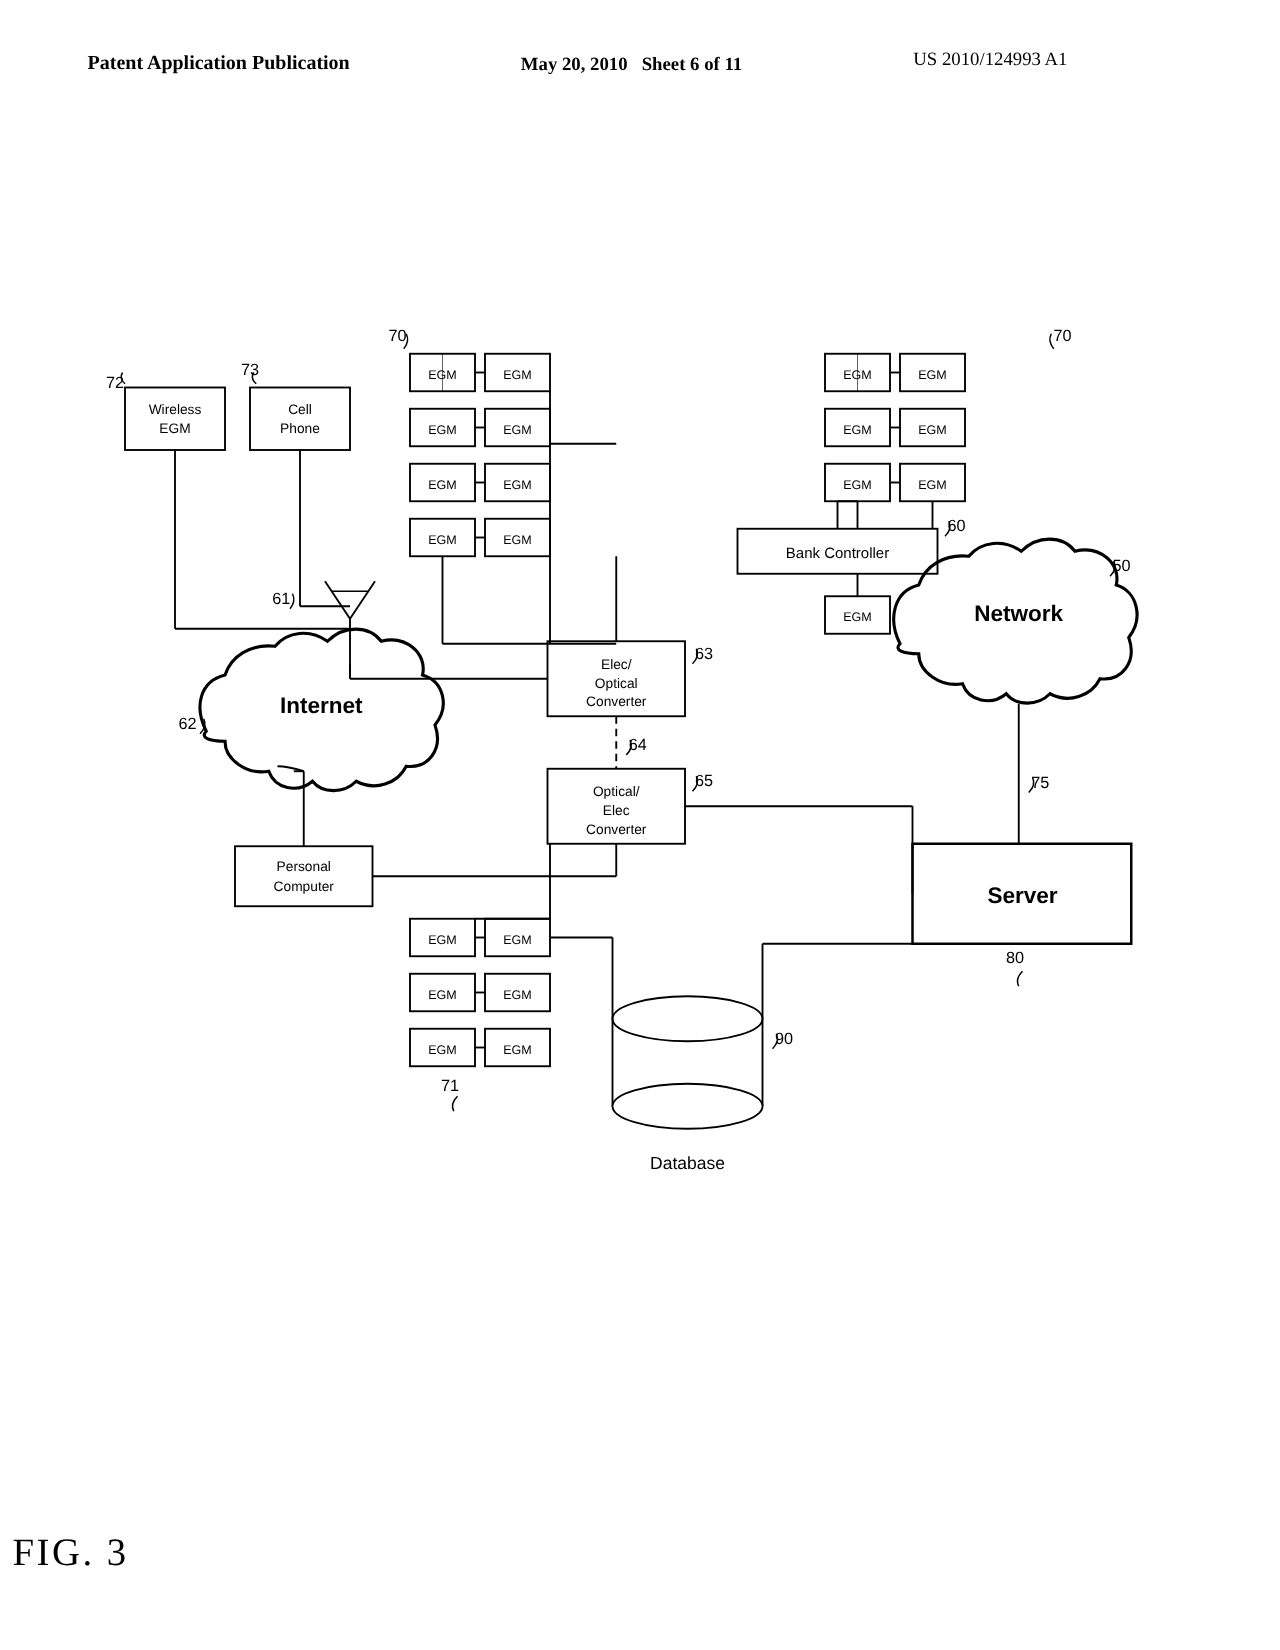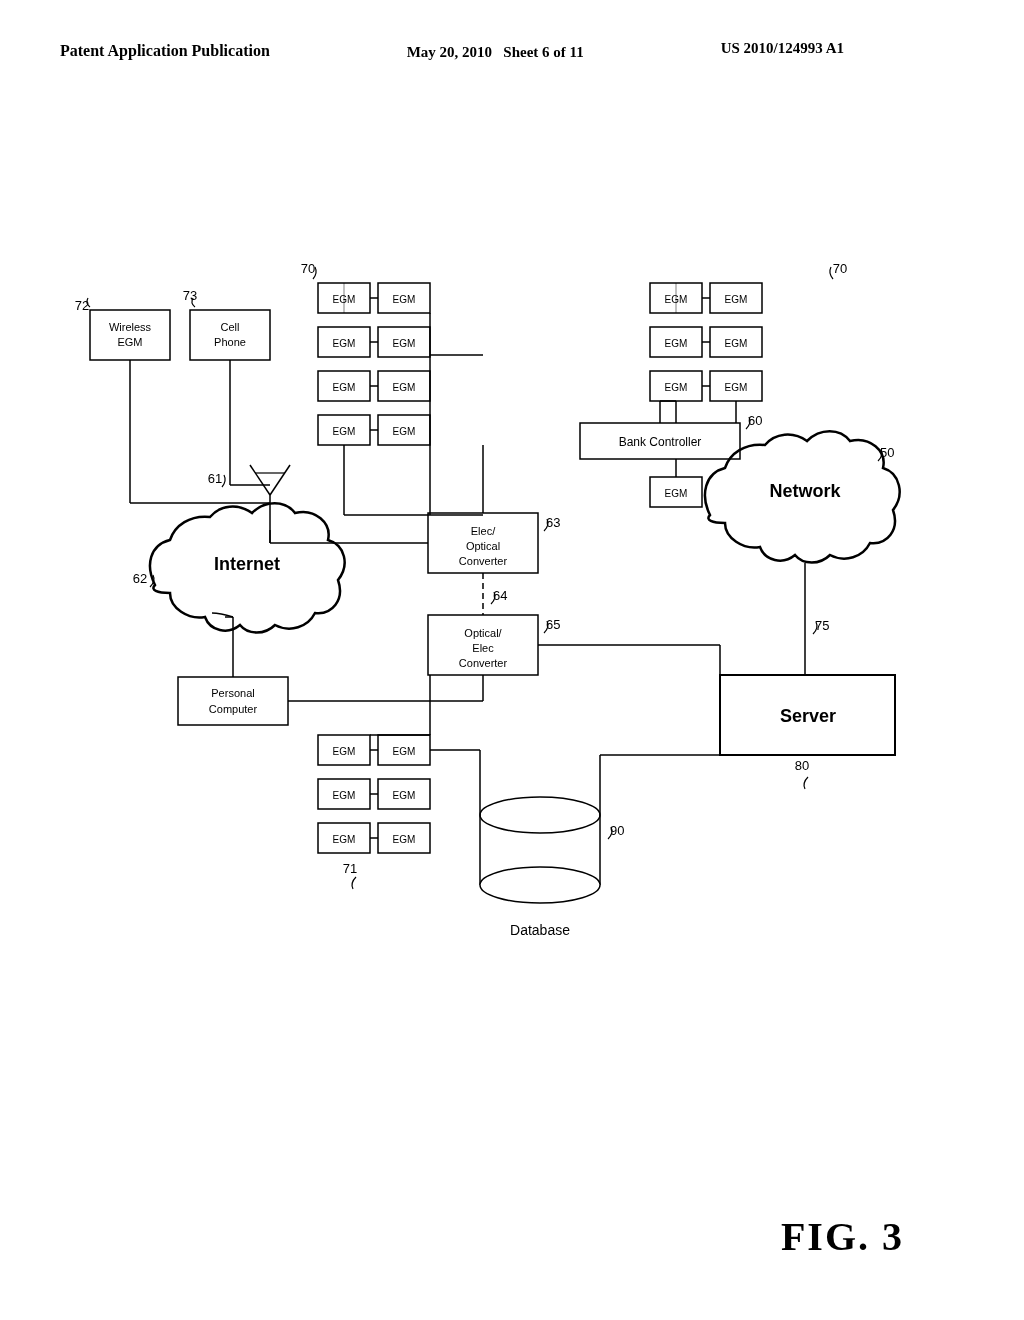--- a/index.html
+++ b/index.html
@@ -9,20 +9,21 @@
       background: #fff;
       font-family: 'Times New Roman', Times, serif;
       overflow: hidden;
       position: relative;
     }
     .page {
       width: 904px;
       height: 1320px;
       position: relative;
       background: #fff;
+      margin-left: 10px;
     }
     
     .header {
       display: flex;
       justify-content: space-between;
       align-items: flex-start;
       padding: 40px 60px 0 60px;
       font-size: 15px;
     }
     .header-left {
@@ -31,42 +32,41 @@
       line-height: 1.4;
     }
     .header-center {
       text-align: center;
       font-size: 15px;
       line-height: 1.6;
       font-weight: bold;
     }
     .header-right {
       font-size: 15px;
-      font-weight: bold;
+      font-weight: normal;
     }
 
     
     .diagram {
       position: absolute;
       top: 155px;
       left: 60px;
       width: 904px;
       height: 950px;
     }
 
     
     .fig-caption {
       position: absolute;
       bottom: 60px;
       left: 0;
       right: 0;
-      text-align: right;
-      font-size: 40px;
+      text-align: left;
+      font-size: 31px;
       letter-spacing: 2px;
-      font-weight: bold;
     }
 
     svg {
       width: 100%;
       height: 100%;
     }
   </style>
 </head>
 <body>
 

